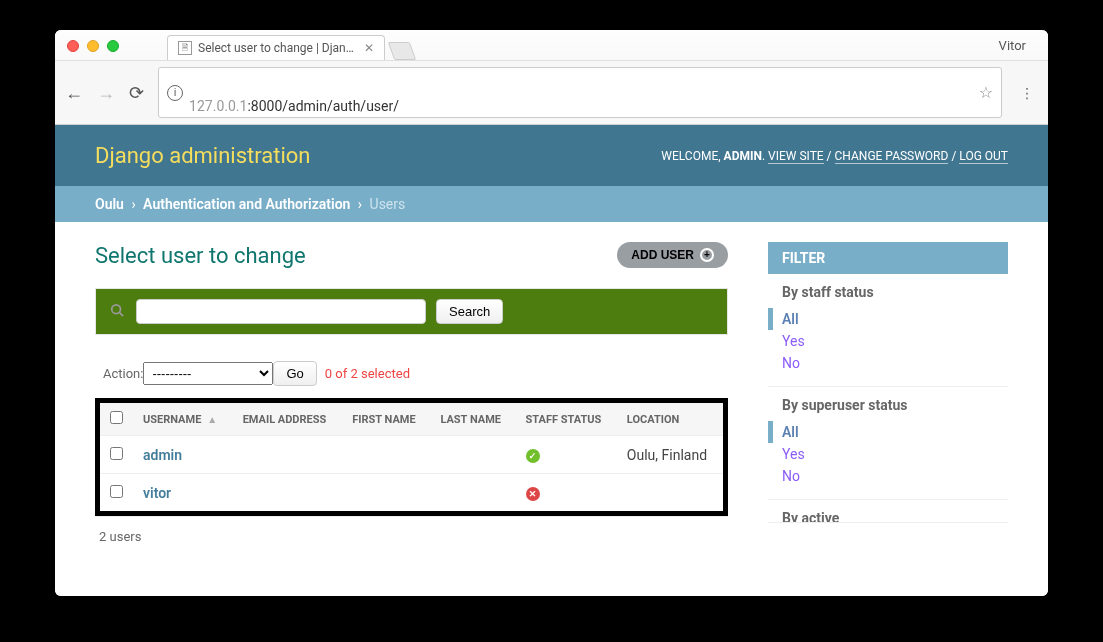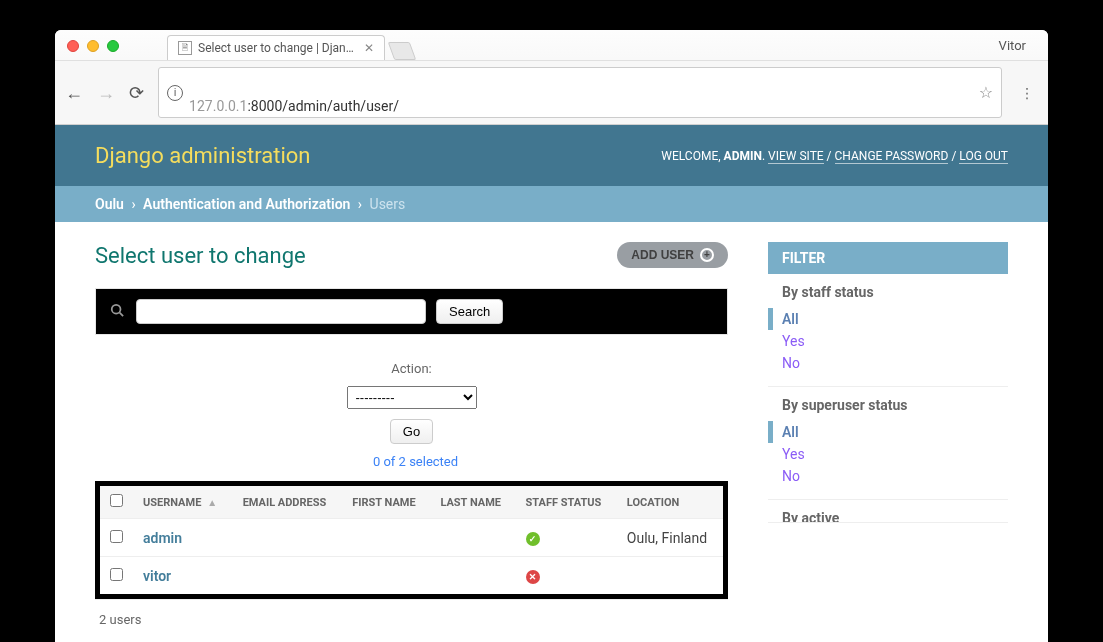--- a/index.html
+++ b/index.html
@@ -169,21 +169,21 @@
       justify-content: space-between;
       margin-bottom: 20px;
     }
     .page-title {
       font-size: 22px;
       font-weight: 400;
       color: #0f766e;
     }
     .add-btn {
       background: #999ea3;
-      color: #404040;
+      color: #000000;
       border: none;
       border-radius: 15px;
       padding: 6px 14px;
       font-size: 12px;
       font-weight: 700;
       display: flex;
       align-items: center;
       gap: 6px;
       cursor: pointer;
     }
@@ -193,21 +193,21 @@
       border-radius: 50%;
       display: inline-flex;
       align-items: center;
       justify-content: center;
       font-size: 10px;
       line-height: 1;
     }
 
     .toolbar-box {
       border: 1px solid #e6e6e6;
-      background: #000000;
+      background: #4d7c0f;
       padding: 10px 12px;
       display: flex;
       align-items: center;
       gap: 10px;
       margin-bottom: 20px;
     }
     .search-icon { color: #999; font-size: 14px; width: 18px; text-align: center; }
     .search-input {
       width: 290px;
       padding: 4px 8px;
@@ -221,33 +221,31 @@
       border: 1px solid #ccc;
       border-radius: 4px;
       padding: 4px 12px;
       font-size: 13px;
       cursor: pointer;
     }
 
     .actions-row {
       display: flex;
       align-items: center;
-      gap: 10px;
       padding: 6px 8px;
       font-size: 13px;
       color: #666;
       margin-bottom: 6px;
-      flex-direction: column;
     }
     .actions-row select {
       font-size: 13px;
       padding: 2px 4px;
       min-width: 130px;
     }
-    .selection-count { margin-left: 8px; color: #3b82f6; }
+    .selection-count { margin-left: 8px; color: #ef4444; }
 
     .table {
       width: 100%;
       border-collapse: collapse;
       border: 5px solid #000000;
     }
     .table thead th {
       background: #f6f6f6;
       font-size: 11px;
       font-weight: 700;

